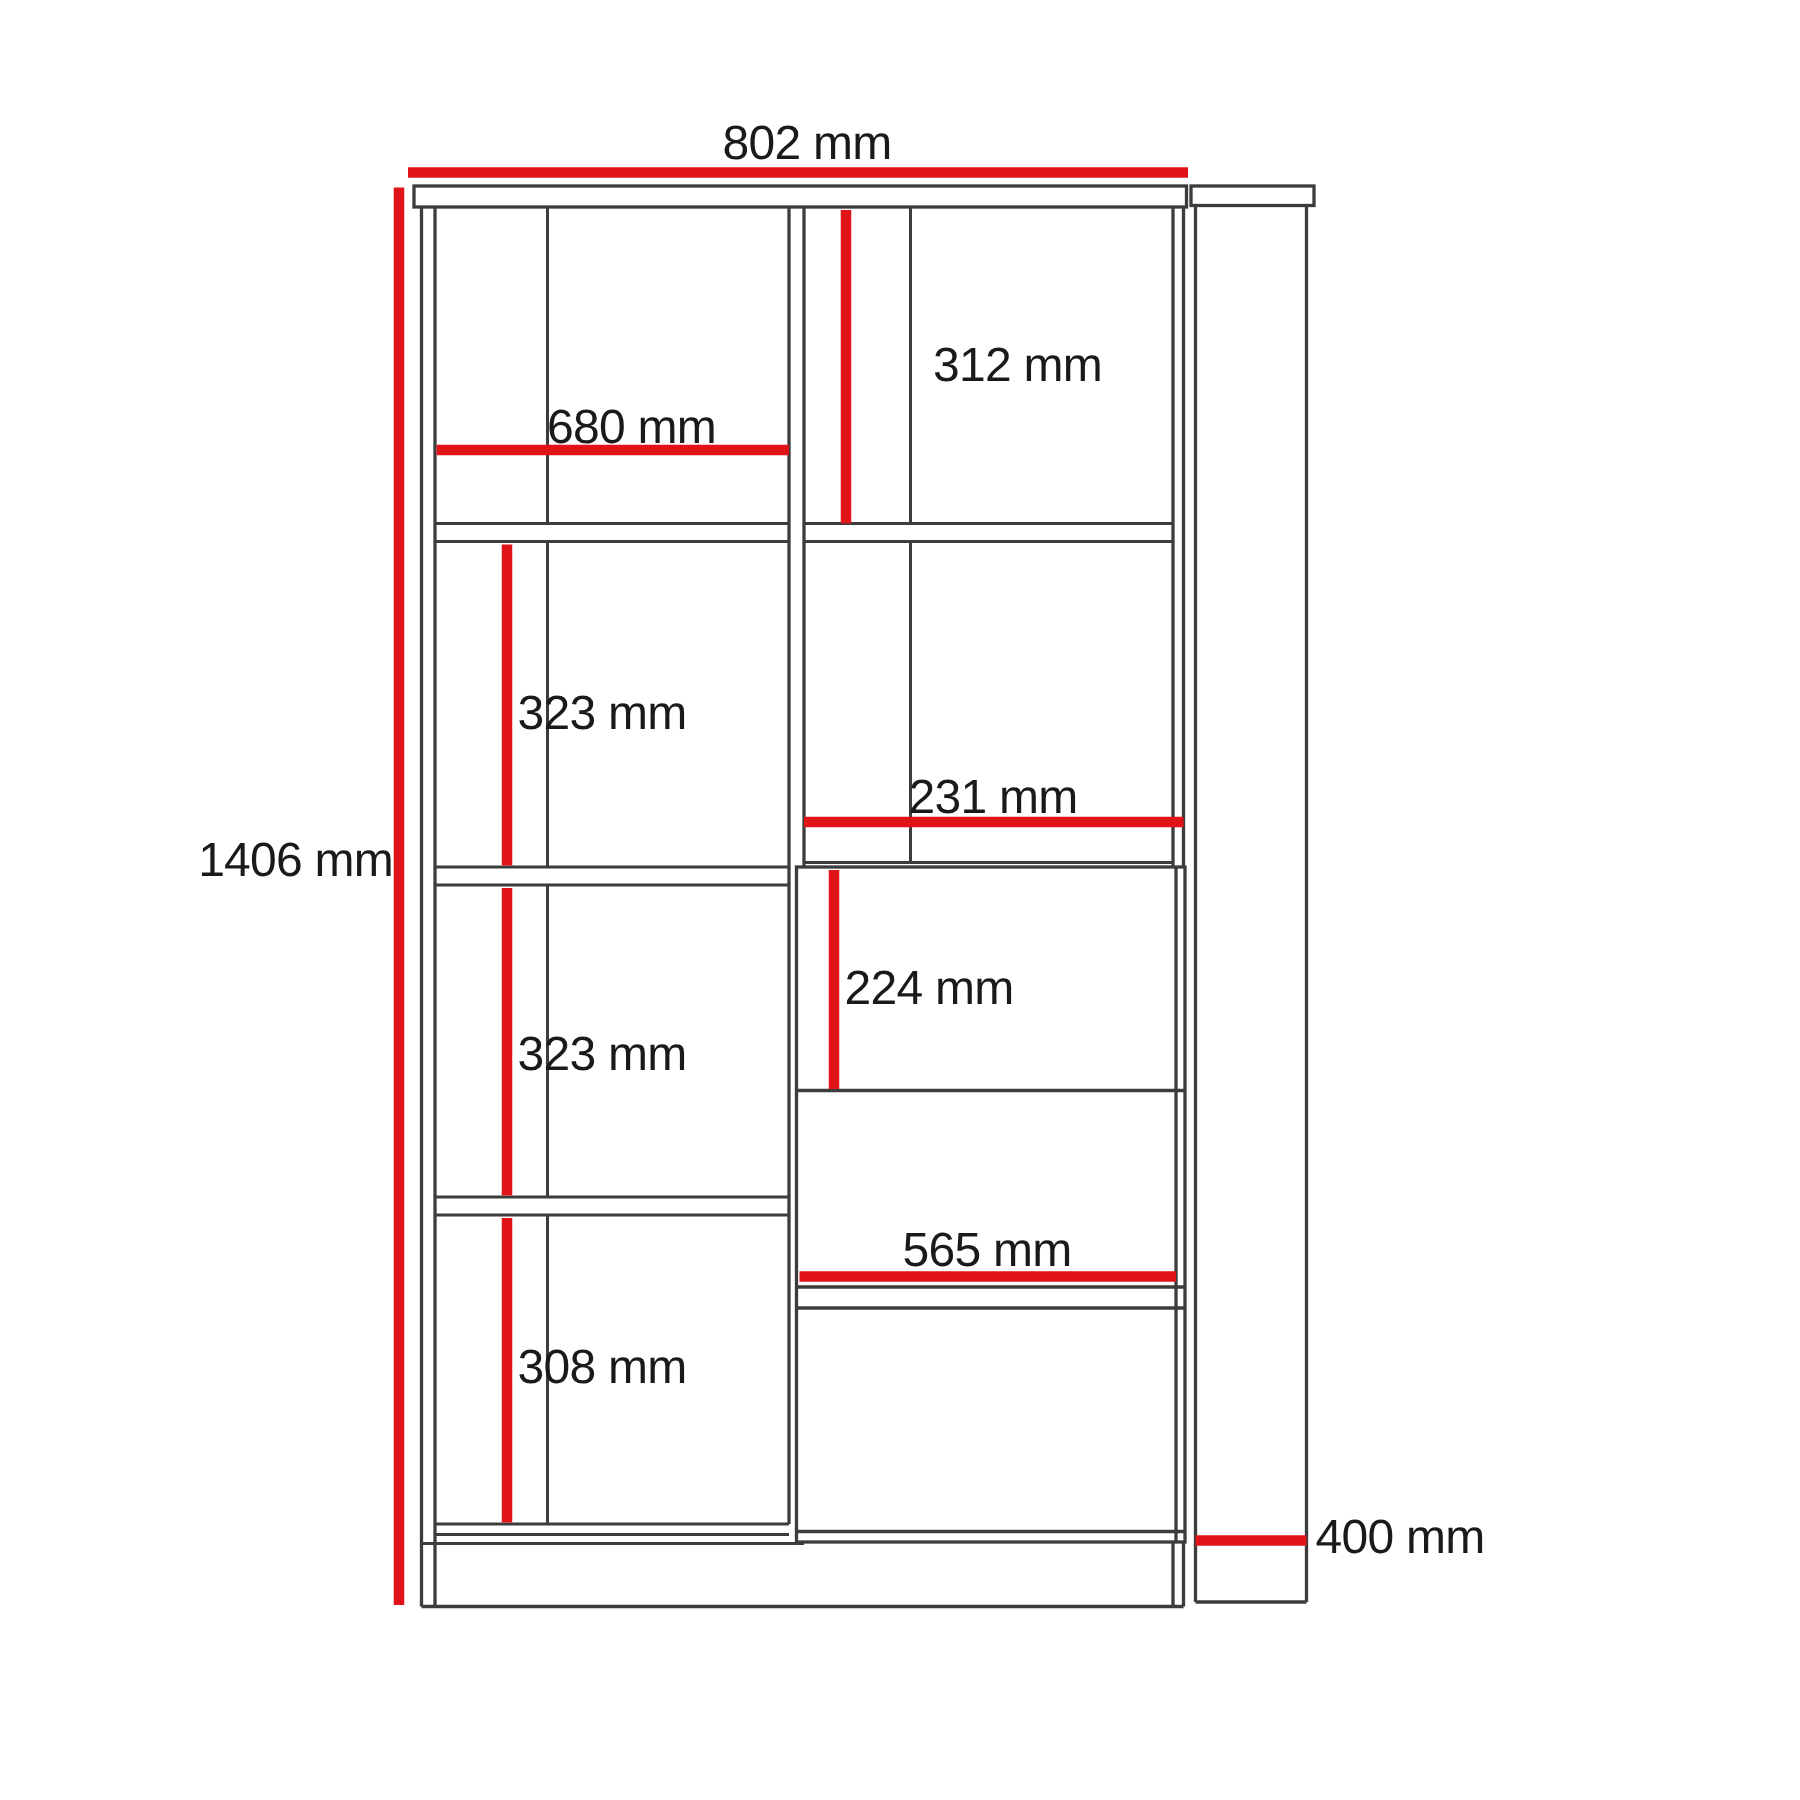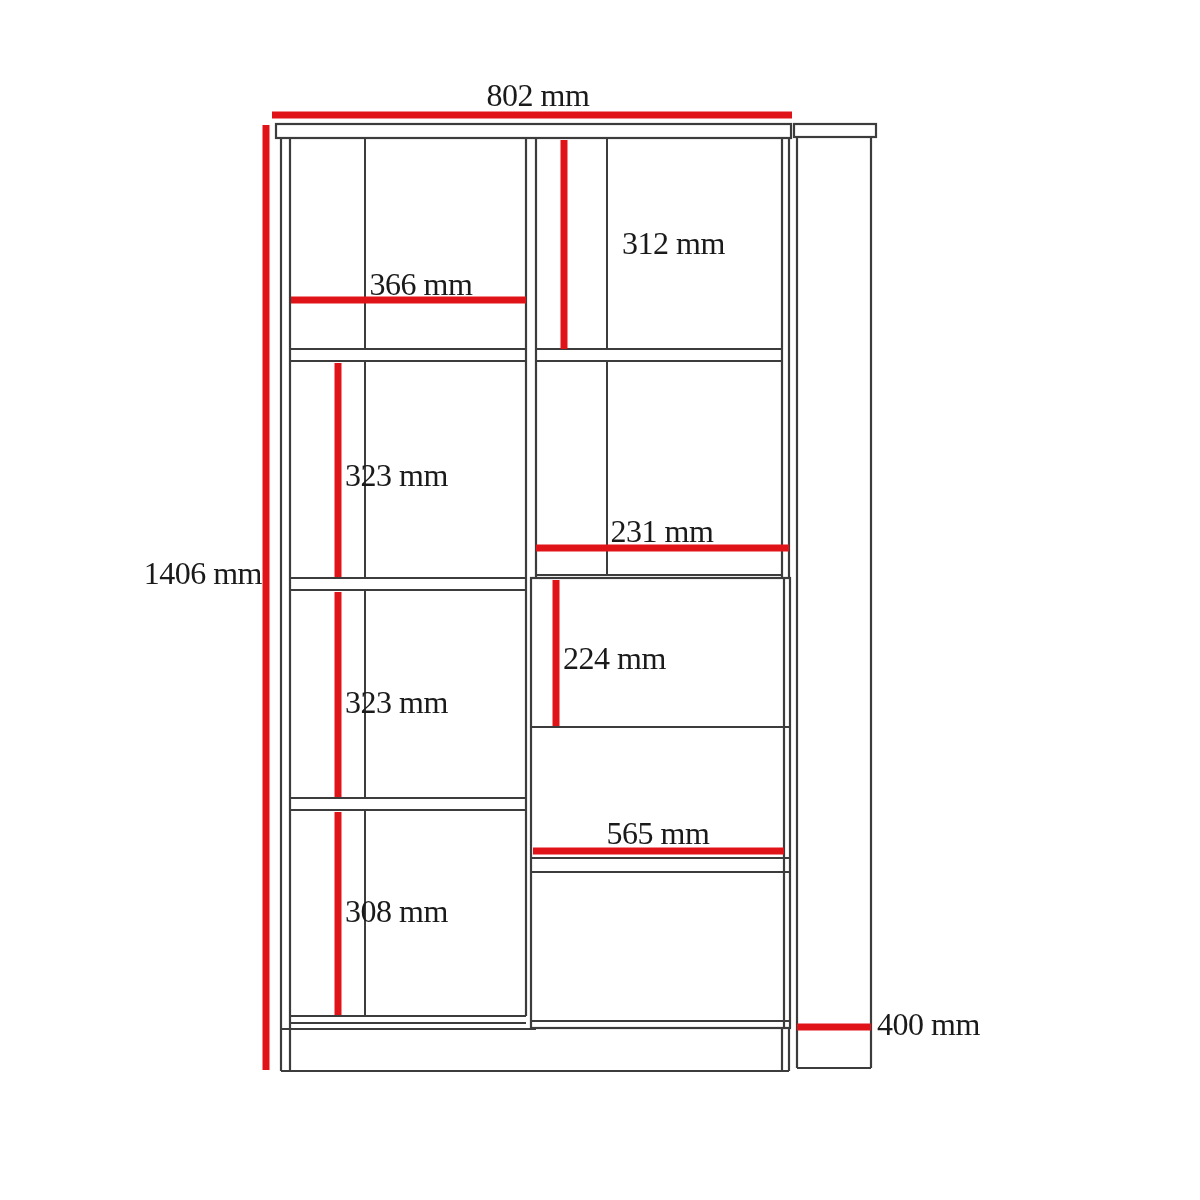--- a/index.html
+++ b/index.html
@@ -6,21 +6,21 @@
     --bg:#ffffff;
     --outline:#3c3c3c;
     --dim:#e01418;
     --text:#1a1a1a;
   }
   html,body{margin:0;padding:0;background:var(--bg);}
   #stage{
     position:relative;
     width:1200px;height:1200px;
     background:var(--bg);
-    font-family:Liberation Serif, serif;
+    font-family:Liberation Sans, sans-serif;
     overflow:hidden;
   }
   #drawing{position:absolute;left:0;top:0;}
   .dim-label{
     position:absolute;
     font-size:32px;
     letter-spacing:-0.5px;
     color:var(--text);
     white-space:nowrap;
     line-height:1;
@@ -112,21 +112,21 @@
       <line x1="533" y1="851" x2="784" y2="851"></line>
       <line x1="338" y1="812" x2="338" y2="1015"></line>
       <line x1="797" y1="1027" x2="871" y2="1027"></line>
     </g>
   </svg>
 
   <div class="dim-label center" style="left:538px;top:95px;">802 mm</div>
 
   <div class="dim-label right" style="left:262px;top:573px;">1406 mm</div>
 
-  <div class="dim-label center" style="left:421px;top:284px;">366 mm</div>
+  <div class="dim-label center" style="left:421px;top:284px;">680 mm</div>
 
   <div class="dim-label left" style="left:596px;top:243px;margin-left:26px;">312 mm</div>
 
   <div class="dim-label left" style="left:345px;top:475px;">323 mm</div>
 
   <div class="dim-label center" style="left:662px;top:531px;">231 mm</div>
 
   <div class="dim-label left" style="left:563px;top:658px;">224 mm</div>
 
   <div class="dim-label left" style="left:345px;top:702px;">323 mm</div>

